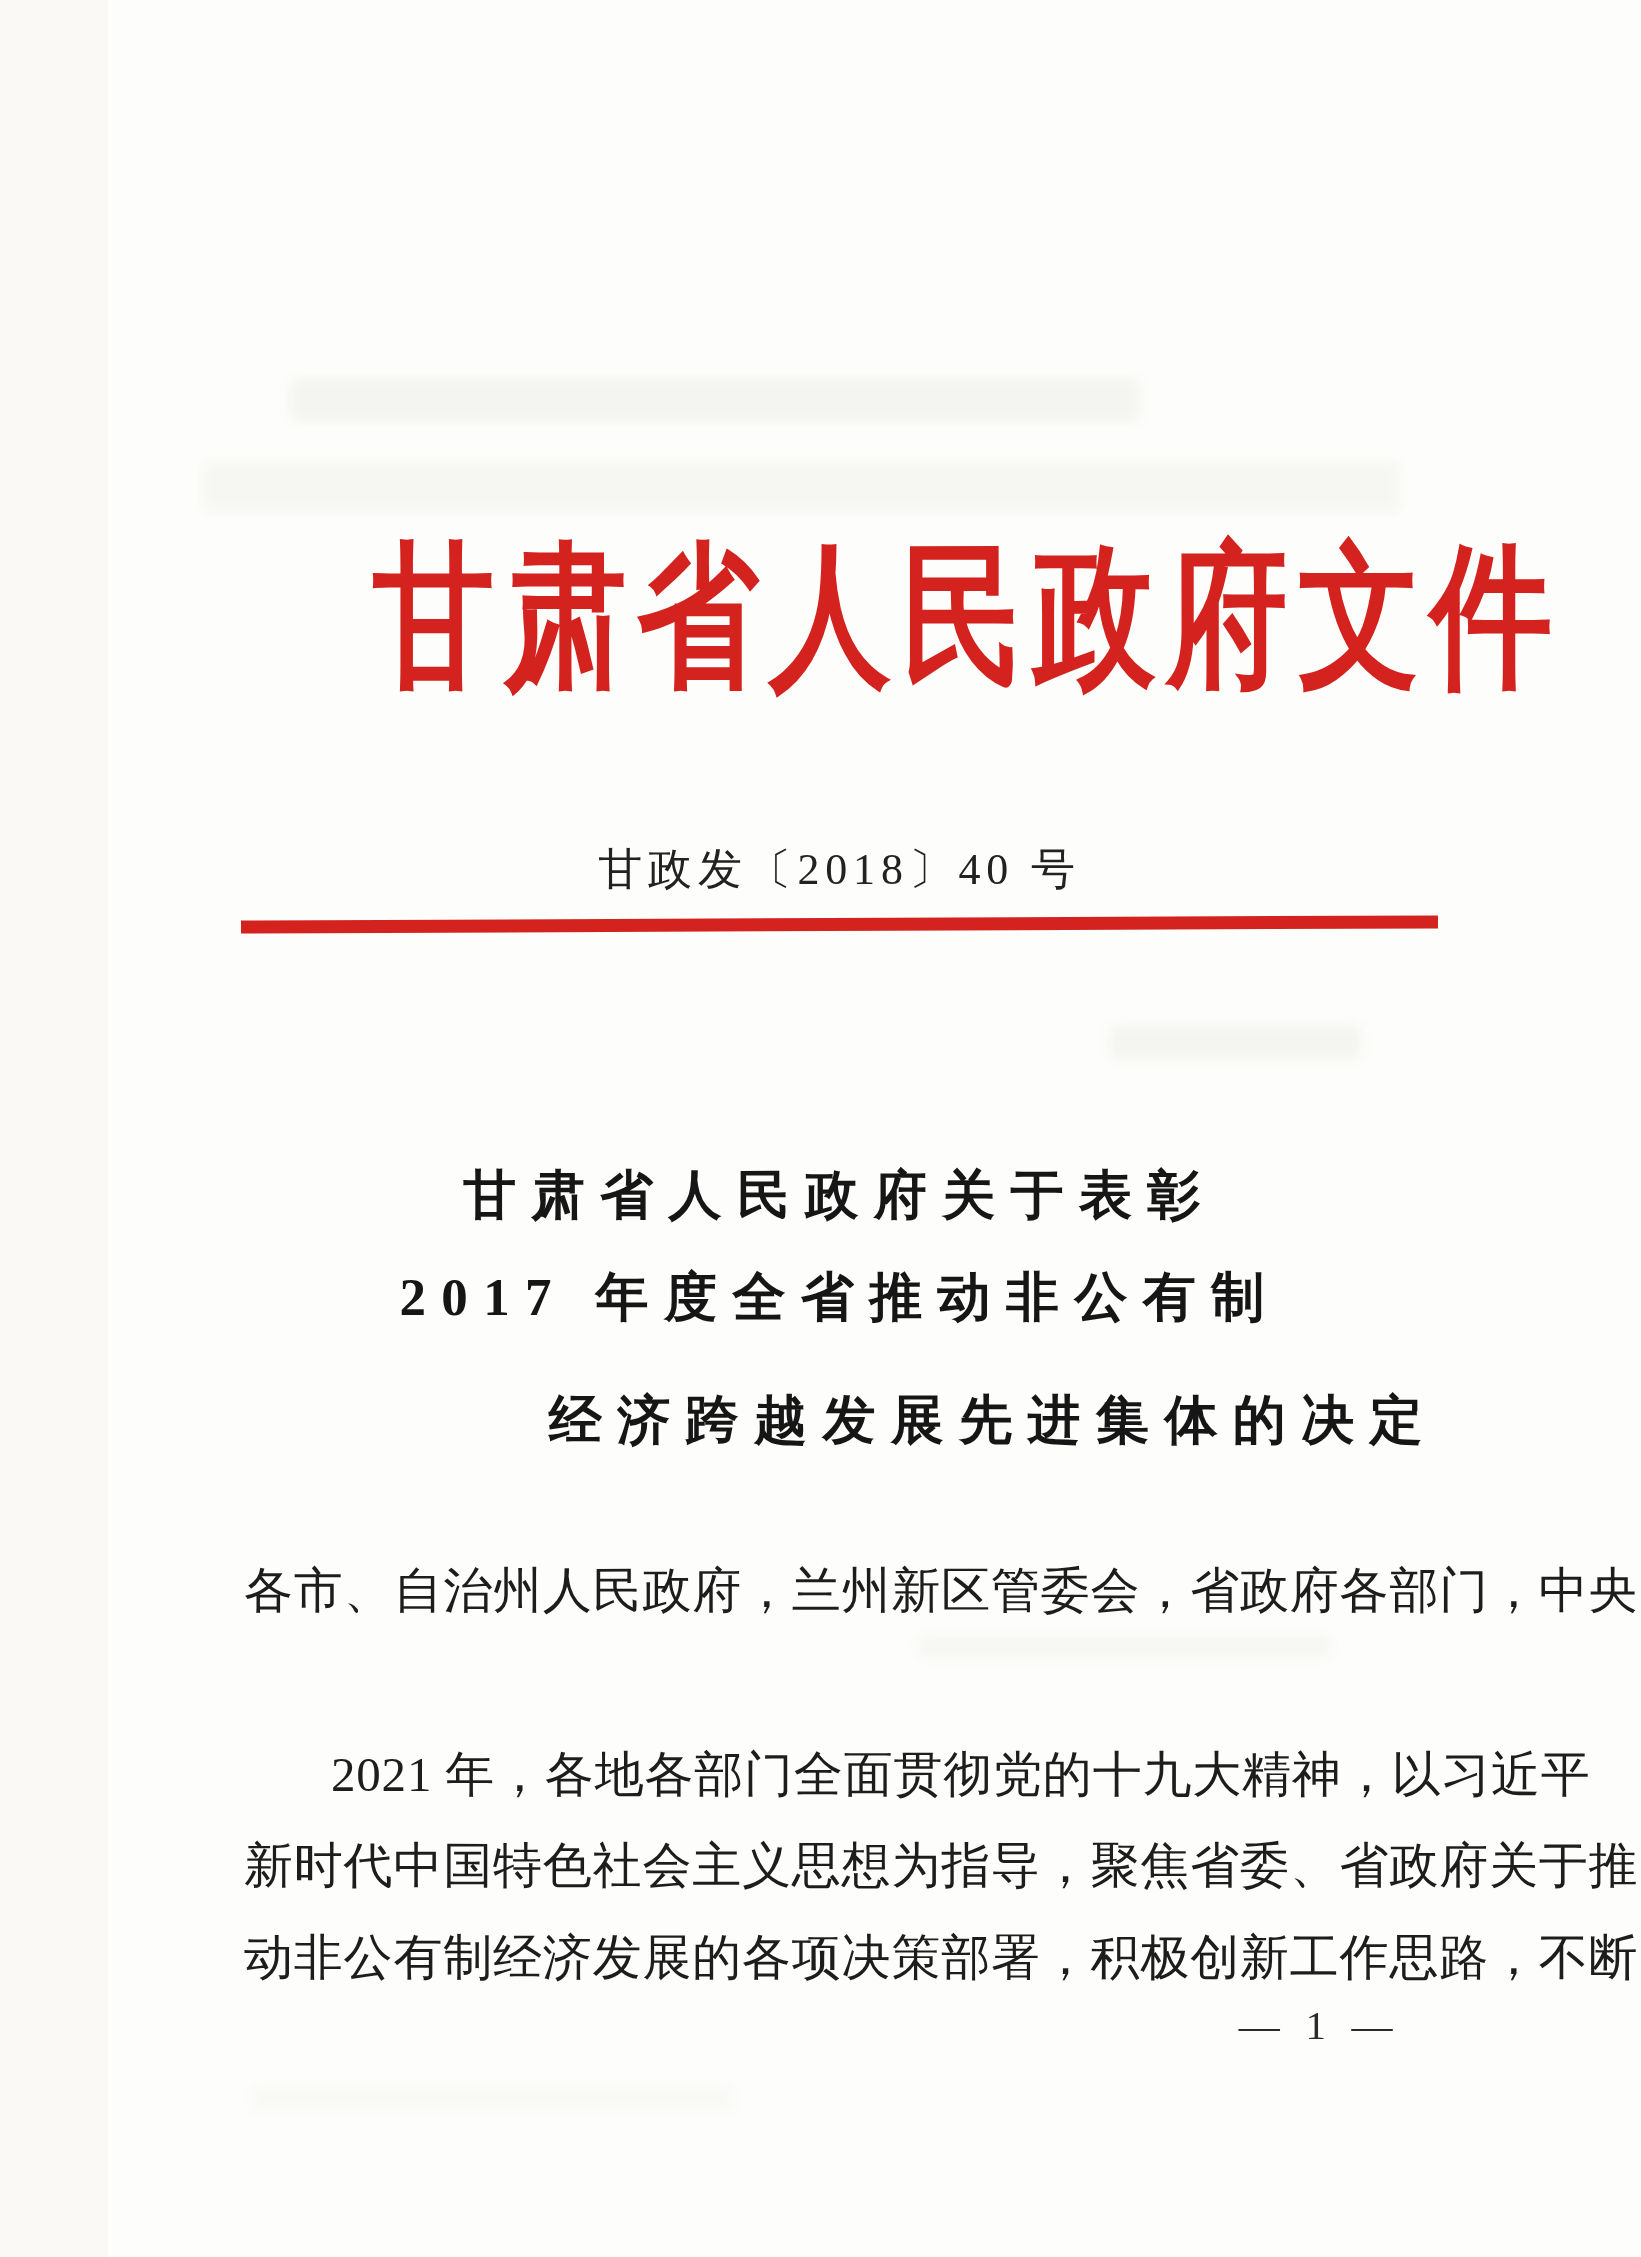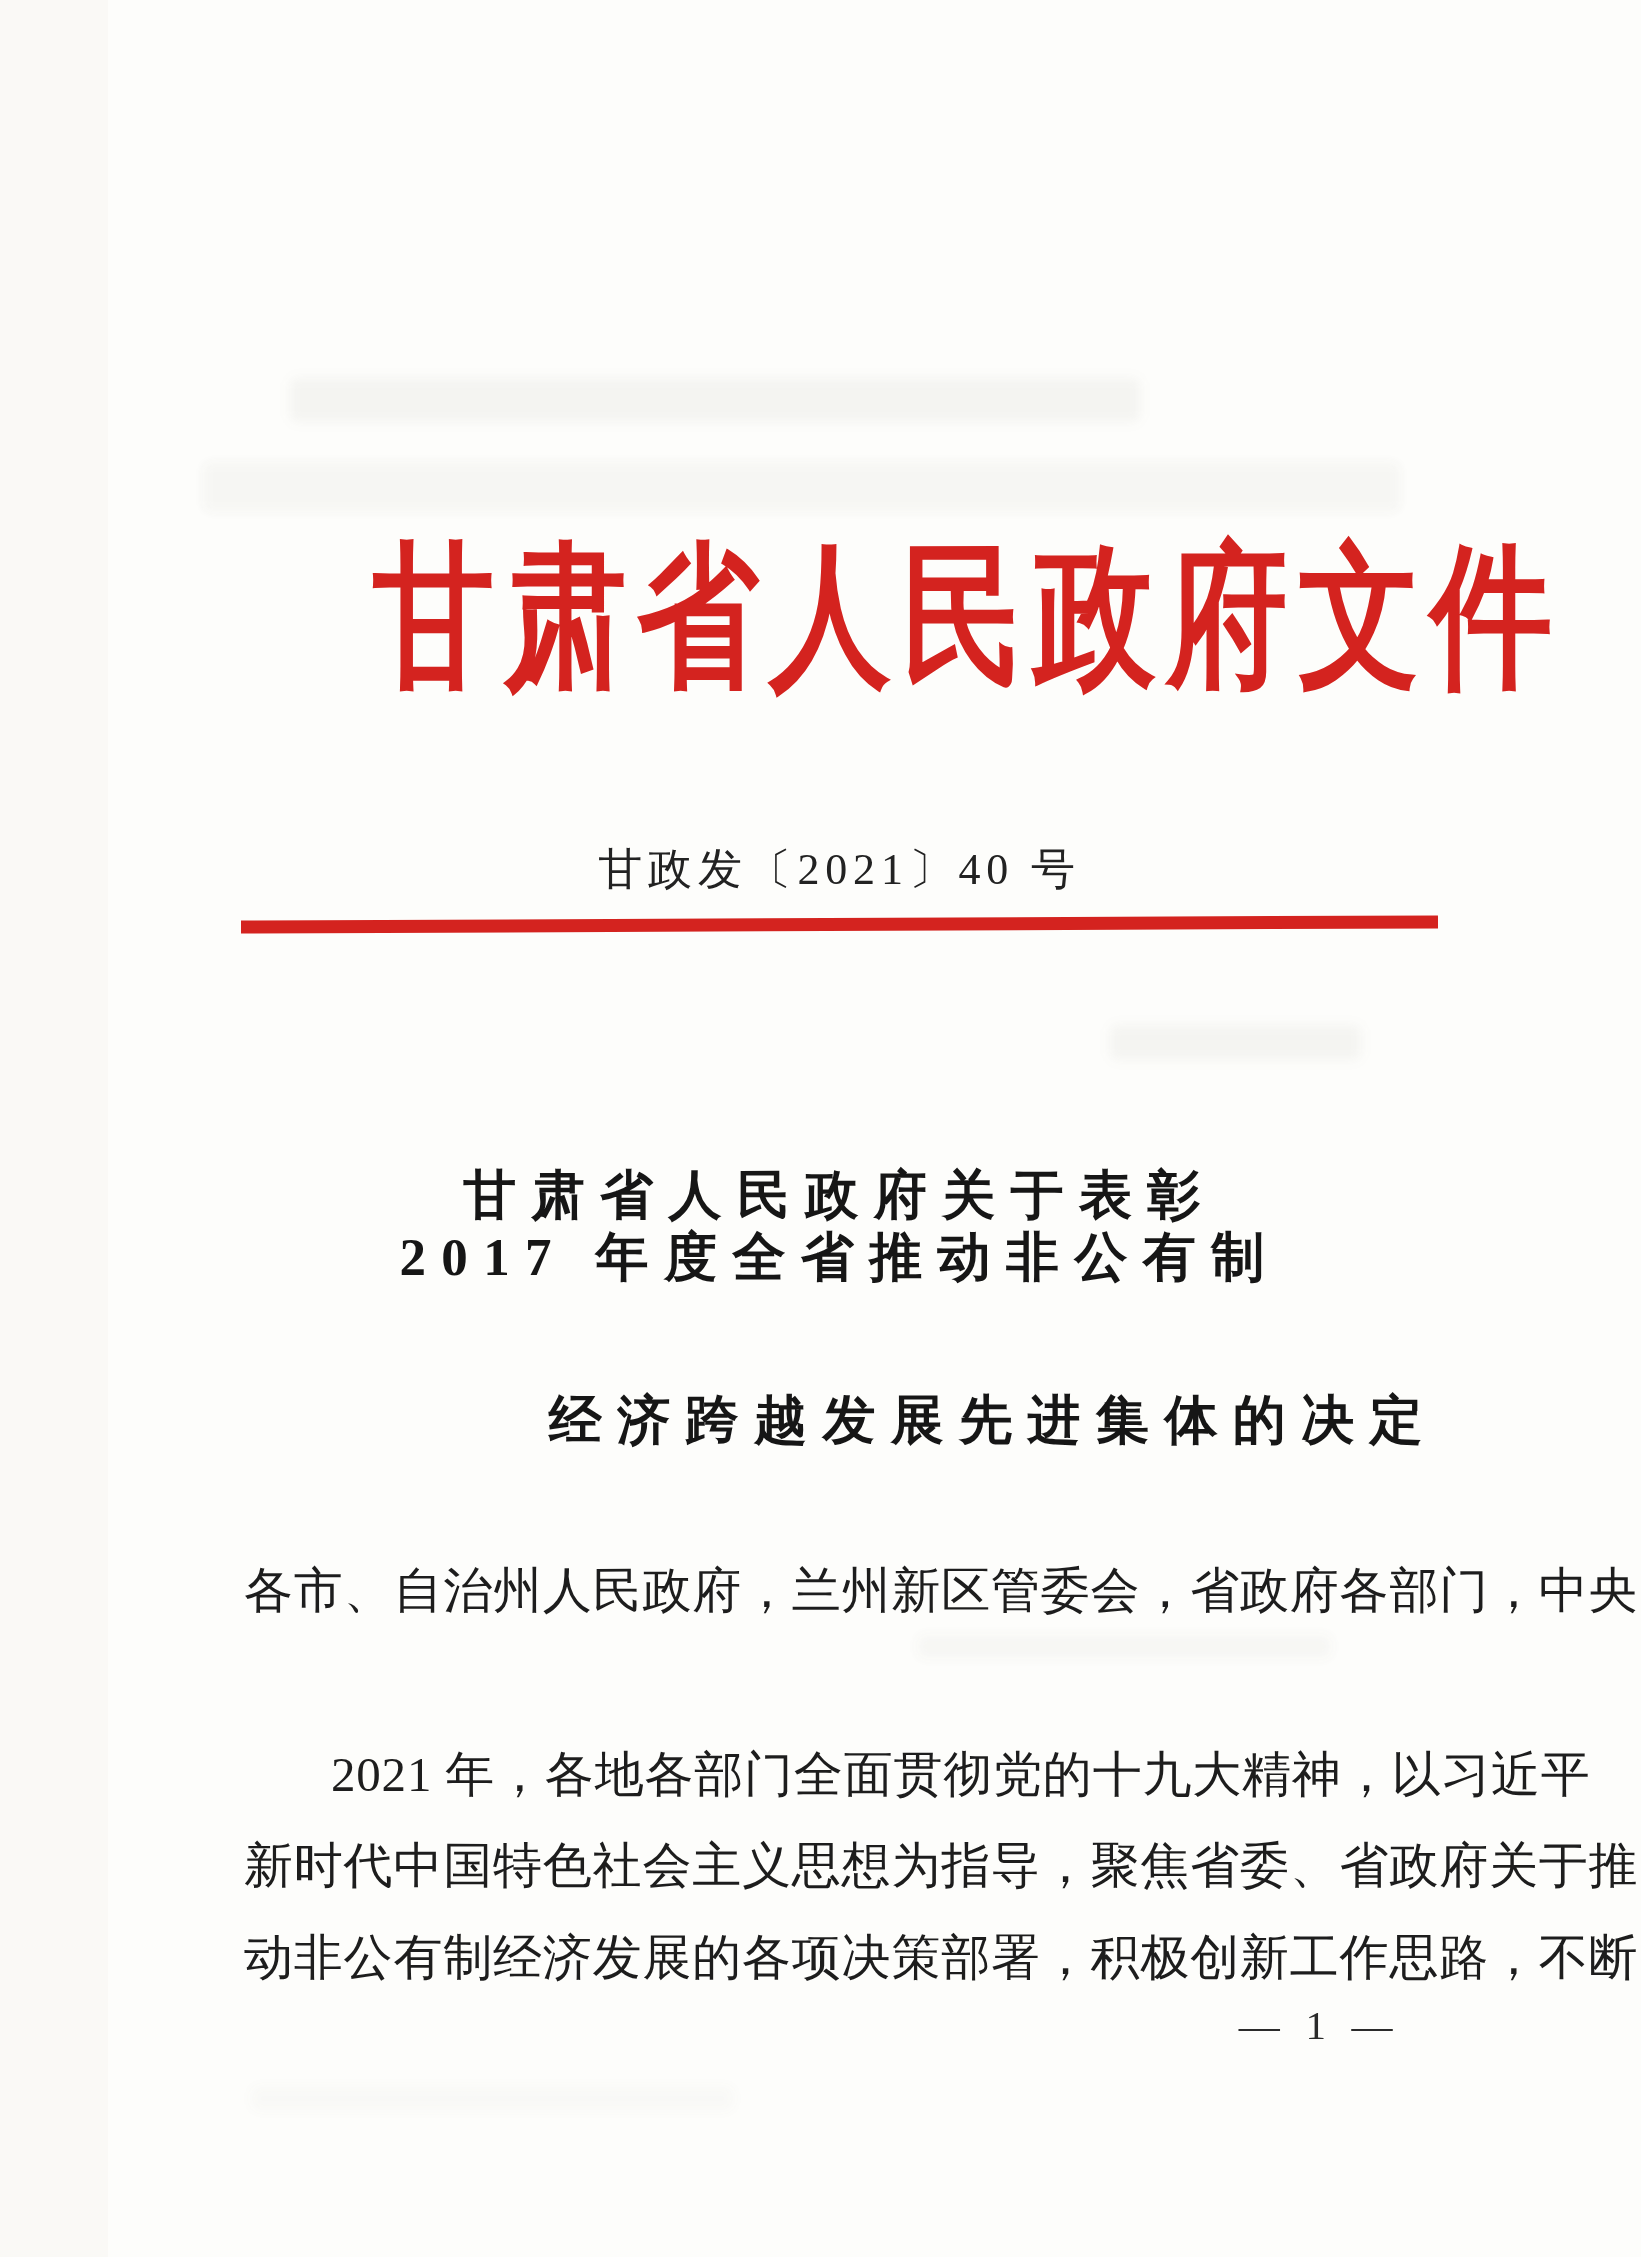--- a/index.html
+++ b/index.html
@@ -78,21 +78,21 @@
     width: 1197px;
     text-align: center;
     font-weight: bold;
     font-size: 53px;
     line-height: 58px;
     letter-spacing: 15.4px;
     color: #161616;
     white-space: nowrap;
   }
   .t1 { top: 1166px; }
-  .t2 { top: 1228px; }
+  .t2 { top: 1268px; }
   .t3 { top: 1391px; text-align: right; }
 
   .body-line {
     position: absolute;
     left: 244px;
     width: 1201px;
     font-size: 49px;
     line-height: 50px;
     letter-spacing: 0.8px;
     color: #1d1d1d;
@@ -124,21 +124,21 @@
   <div class="scan-edge"></div>
 
   <div class="smudge s1"></div>
   <div class="smudge s2"></div>
   <div class="smudge s3"></div>
   <div class="smudge s4"></div>
   <div class="smudge s5"></div>
 
   <div class="letterhead">甘肃省人民政府文件</div>
 
-  <div class="doc-number">甘政发〔2021〕40 号</div>
+  <div class="doc-number">甘政发〔2018〕40 号</div>
 
   <div class="red-rule"></div>
 
   <div class="doc-title-line t1">甘肃省人民政府关于表彰</div>
   <div class="doc-title-line t2">2017 年度全省推动非公有制</div>
   <div class="doc-title-line t3">经济跨越发展先进集体的决定</div>
 
   <div class="body-line b1">各市、自治州人民政府，兰州新区管委会，省政府各部门，中央</div>
 
   <div class="body-line b3">2021 年，各地各部门全面贯彻党的十九大精神，以习近平</div>

